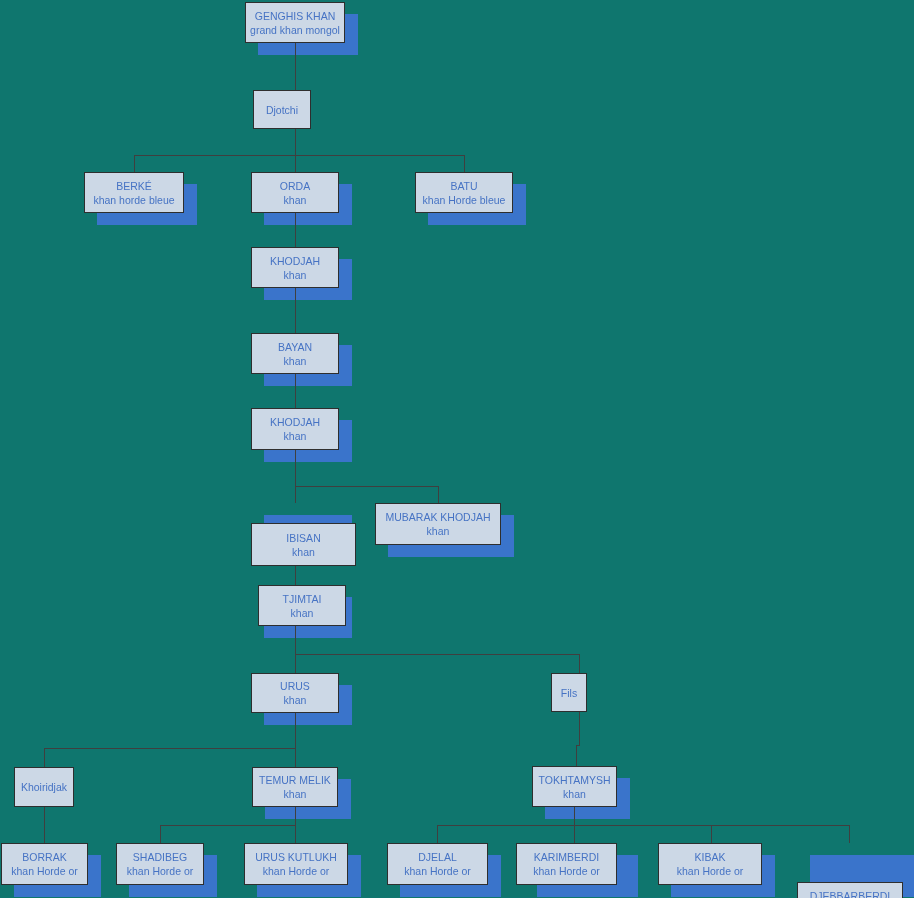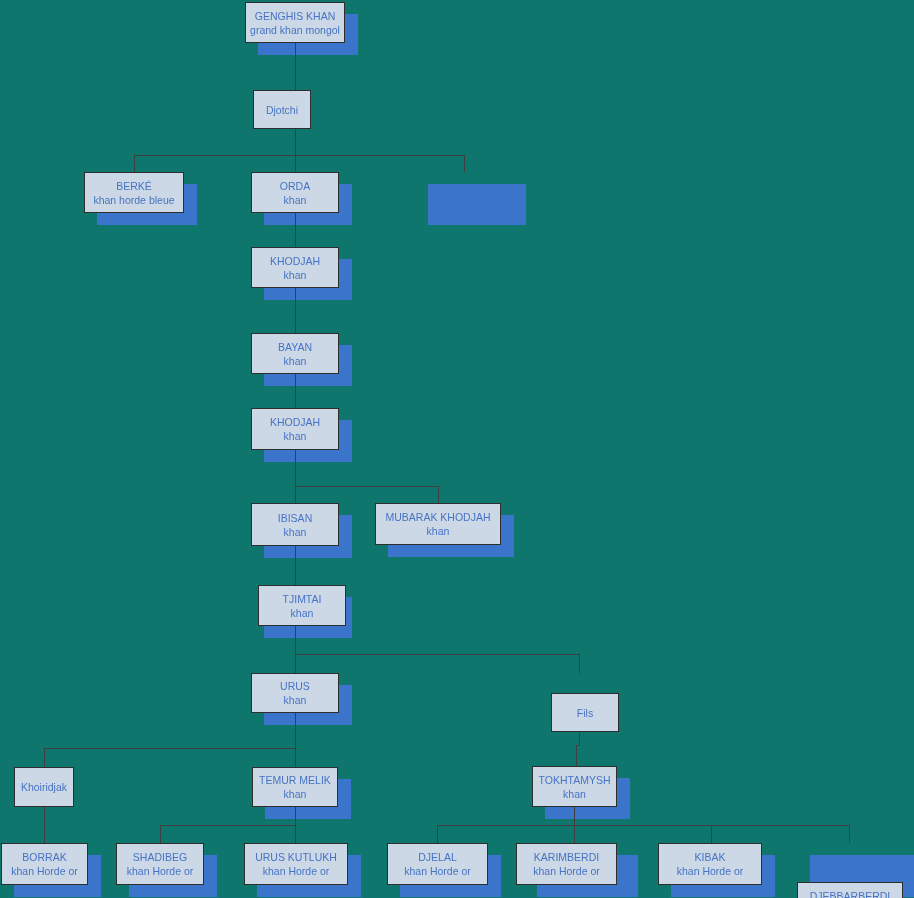--- a/index.html
+++ b/index.html
@@ -101,57 +101,61 @@
   <div class="node has-shadow" style="left:84px;top:172px;width:100px;height:41px">
     <span class="title">BERKÉ</span>
     <span class="subtitle">khan horde bleue</span>
   </div>
 
   <div class="node has-shadow" style="left:251px;top:172px;width:88px;height:41px">
     <span class="title">ORDA</span>
     <span class="subtitle">khan</span>
   </div>
 
+  <div class="node has-shadow" style="left:415px;top:172px;width:98px;height:41px">
+    <span class="title">BATU</span>
+    <span class="subtitle">khan Horde bleue</span>
+  </div>
 
   <div class="node has-shadow" style="left:251px;top:247px;width:88px;height:41px">
     <span class="title">KHODJAH</span>
     <span class="subtitle">khan</span>
   </div>
 
   <div class="node has-shadow" style="left:251px;top:333px;width:88px;height:41px">
     <span class="title">BAYAN</span>
     <span class="subtitle">khan</span>
   </div>
 
   <div class="node has-shadow" style="left:251px;top:408px;width:88px;height:42px">
     <span class="title">KHODJAH</span>
     <span class="subtitle">khan</span>
   </div>
 
-  <div class="node has-shadow" style="left:251px;top:503px;width:88px;height:43px">
+  <div class="node has-shadow" style="left:251px;top:523px;width:105px;height:43px">
     <span class="title">IBISAN</span>
     <span class="subtitle">khan</span>
   </div>
 
   <div class="node has-shadow" style="left:375px;top:503px;width:126px;height:42px">
     <span class="title">MUBARAK KHODJAH</span>
     <span class="subtitle">khan</span>
   </div>
 
   <div class="node has-shadow" style="left:258px;top:585px;width:88px;height:41px">
     <span class="title">TJIMTAI</span>
     <span class="subtitle">khan</span>
   </div>
 
   <div class="node has-shadow" style="left:251px;top:673px;width:88px;height:40px">
     <span class="title">URUS</span>
     <span class="subtitle">khan</span>
   </div>
 
-  <div class="node" style="left:551px;top:693px;width:68px;height:39px">
+  <div class="node" style="left:551px;top:673px;width:36px;height:39px">
     <span class="title">Fils</span>
   </div>
 
   <div class="node" style="left:14px;top:767px;width:60px;height:40px">
     <span class="title">Khoiridjak</span>
   </div>
 
   <div class="node has-shadow" style="left:252px;top:767px;width:86px;height:40px">
     <span class="title">TEMUR MELIK</span>
     <span class="subtitle">khan</span>

